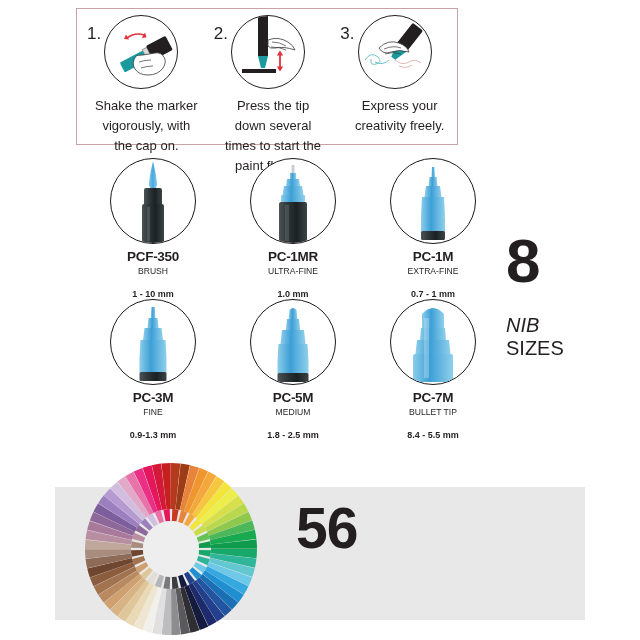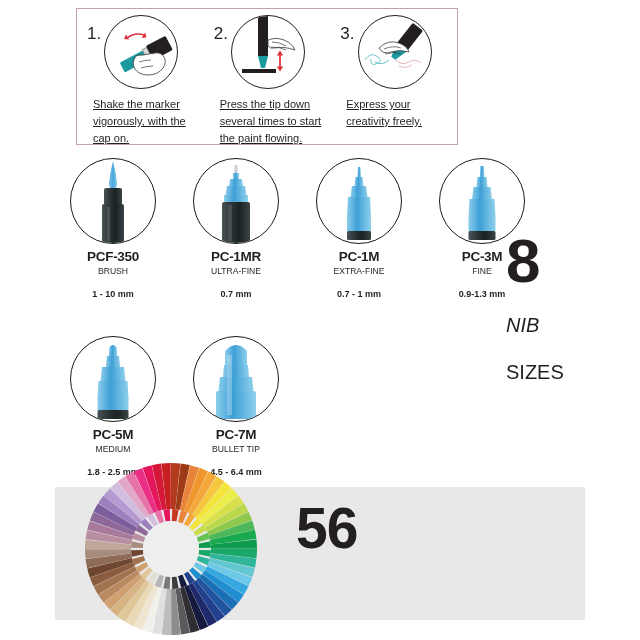--- a/index.html
+++ b/index.html
@@ -34,32 +34,30 @@
     line-height:1;margin:10px 2px 0 6px;
     font-family:"Liberation Sans","DejaVu Sans",sans-serif;
   }
   .step-circle{
     width:72px;height:72px;border-radius:50%;
     border:1px solid #231f20;
     position:relative;overflow:hidden;background:#fff;
     flex:0 0 auto;margin-left:1px;
   }
   .step-text{
-    font-size:11px;line-height:1.55;color:#231f20;
-    margin:7px 0 0 12px;text-align:left;
+    font-size:13px;line-height:1.55;color:#231f20;
+    margin:7px 0 0 12px;text-align:center;
     max-width:112px;
-    text-decoration:underline;
   }
 
   
   .nib-grid{
-    position:absolute;left:70px;top:158px;width:420px;height:282px;
-    display:grid;grid-template-columns:repeat(4,1fr);
+    position:absolute;left:83px;top:158px;width:420px;height:282px;
+    display:grid;grid-template-columns:repeat(3,1fr);
     grid-template-rows:repeat(2,141px);
-    gap:37px;
   }
   .nib{
     position:relative;display:flex;flex-direction:column;align-items:center;
   }
   .nib-circle{
     width:84px;height:84px;border-radius:50%;
     border:1.6px solid #1a1a1a;background:#fff;
     position:relative;overflow:hidden;
     flex:0 0 auto;
   }
@@ -80,21 +78,21 @@
   
   .nibcount{
     position:absolute;left:506px;top:236px;width:120px;
     text-align:left;color:#231f20;
   }
   .nibcount-num{
     font-size:62px;font-weight:bold;line-height:0.82;
     letter-spacing:-2px;
   }
   .nibcount-l1,.nibcount-l2{
-    font-size:20px;font-weight:400;line-height:1.18;letter-spacing:0px;margin-top:24px;
+    font-size:20px;font-weight:400;line-height:1.18;letter-spacing:0px;
   }
   .nibcount-l1{margin-top:27px;font-style:italic;}
 
   
   .grayband{
     position:absolute;left:55px;top:487px;width:530px;height:133px;
     background:#e8e8e9;
   }
   .wheel-wrap{
     position:absolute;left:83px;top:461px;width:176px;height:176px;
@@ -237,21 +235,21 @@
           <rect x="39" y="14" width="6" height="6" fill="url(#blueG1)"></rect>
           <path d="M36 20 h12 l1 7 h-14z" fill="url(#blueG1)"></path>
           <path d="M33 27 h18 l1.5 9 h-21z" fill="url(#blueG1)"></path>
           <rect x="30" y="36" width="24" height="7" rx="1" fill="url(#blueG1)"></rect>
           <rect x="28" y="43" width="28" height="41" rx="2" fill="url(#bodyDark)"></rect>
           <rect x="34" y="46" width="4" height="36" fill="#6b7478" opacity="0.4"></rect>
         </svg>
       </div>
       <div class="nib-name">PC-1MR</div>
       <div class="nib-type">ULTRA-FINE</div>
-      <div class="nib-size">0.7 mm</div>
+      <div class="nib-size">1.0 mm</div>
     </div>
 
     <div class="nib">
       <div class="nib-circle">
         <svg width="84" height="84" viewBox="0 0 84 84">
           <path d="M41 8 h2.4 l0.6 10 h-3.6z" fill="url(#blueG1)"></path>
           <path d="M38.5 18 h7 l1 9 h-9z" fill="url(#blueG1)"></path>
           <path d="M35 27 h14 l1.5 11 h-17z" fill="url(#blueG1)"></path>
           <path d="M31 38 h22 l1 19 h-24z" fill="url(#blueG1)"></path>
           <rect x="30" y="57" width="24" height="16" rx="1" fill="url(#blueG1)"></rect>
@@ -300,21 +298,21 @@
         <svg width="84" height="84" viewBox="0 0 84 84">
           <path d="M31 14 q11 -12 22 0 l0 14 h-22z" fill="url(#blueG1)"></path>
           <path d="M30 28 h24 l1 12 h-26z" fill="url(#blueG1)"></path>
           <path d="M26 40 h32 l1.5 14 h-35z" fill="url(#blueG1)"></path>
           <rect x="22" y="54" width="40" height="28" rx="2" fill="url(#blueG1)"></rect>
           <rect x="33" y="18" width="5" height="60" fill="#ffffff" opacity="0.25"></rect>
         </svg>
       </div>
       <div class="nib-name">PC-7M</div>
       <div class="nib-type">BULLET TIP</div>
-      <div class="nib-size">4.5 - 6.4 mm</div>
+      <div class="nib-size">8.4 - 5.5 mm</div>
     </div>
 
 
   </div>
 
   <div class="nibcount">
     <div class="nibcount-num">8</div>
     <div class="nibcount-l1">NIB</div>
     <div class="nibcount-l2">SIZES</div>
   </div>

